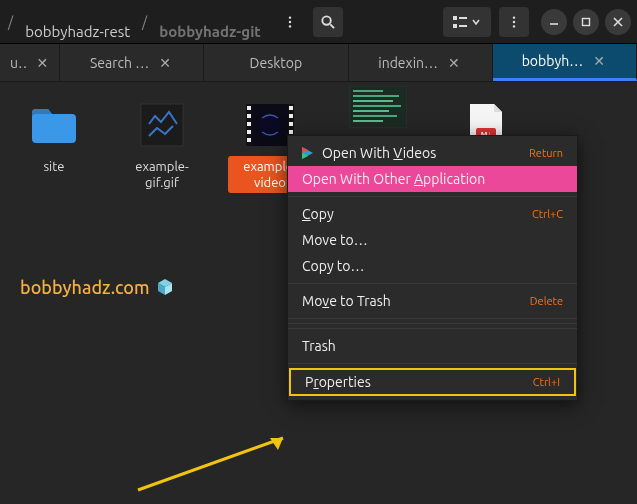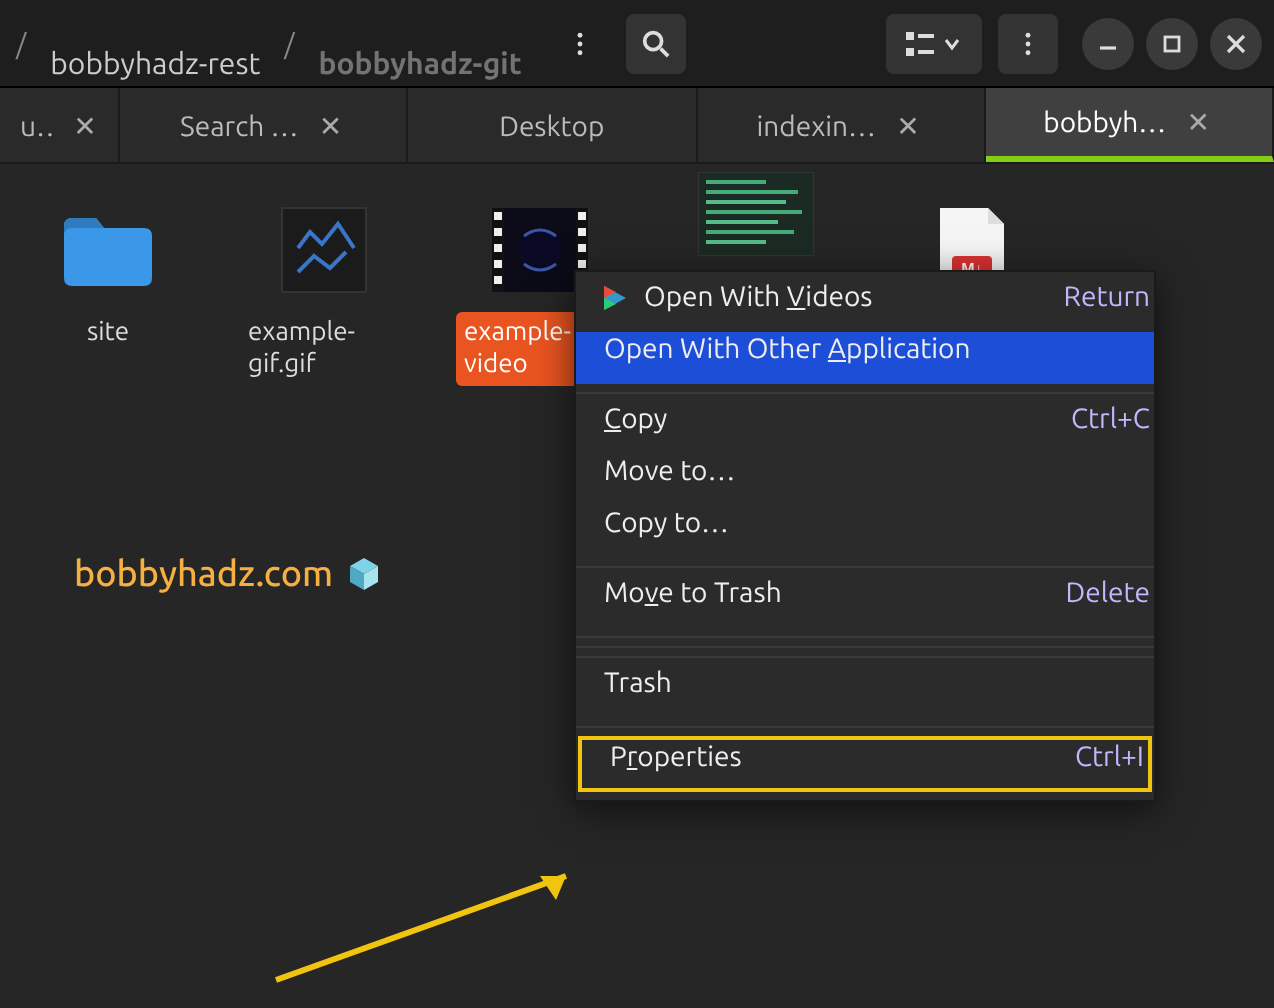--- a/index.html
+++ b/index.html
@@ -74,22 +74,22 @@
     gap: 8px;
     color: #bbb;
     font-size: 14px;
     border-right: 1px solid #1a1a1a;
     padding: 0 10px;
     position: relative;
     min-width: 0;
   }
   .tab.active {
     color: #fff;
-    border-bottom: 3px solid #84cc16;
-    background: #404040;
+    border-bottom: 3px solid #3b82f6;
+    background: #0c4a6e;
   }
   .tab .close {
     font-size: 14px; color: #aaa;
     width: 16px; text-align: center;
   }
   .tab-label { overflow: hidden; text-overflow: ellipsis; white-space: nowrap; }
   .file-area {
     position: relative;
     padding: 18px 12px;
     height: calc(100% - 82px);
@@ -104,35 +104,35 @@
     display: flex;
     flex-direction: column;
     align-items: center;
     gap: 6px;
   }
   .file .icon-box {
     width: 50px; height: 50px;
     display: flex; align-items: center; justify-content: center;
   }
   .file .label {
-    text-align: left;
+    text-align: center;
     font-size: 13px;
     color: #ddd;
     line-height: 1.25;
     padding: 2px 4px;
     border-radius: 3px;
     word-break: break-word;
   }
   .file.selected .label {
     background: #e95420;
     color: #fff;
   }
   .watermark {
     position: absolute;
-    left: 37px;
+    left: 20px;
     top: 195px;
     color: #f5b041;
     font-size: 18px;
     font-weight: 500;
     display: flex;
     align-items: center;
     gap: 6px;
   }
   .context-menu {
     position: absolute;
@@ -141,37 +141,37 @@
     width: 291px;
     background: #2b2b2b;
     border: 1px solid #1a1a1a;
     box-shadow: 0 4px 18px rgba(0,0,0,0.6);
     padding: 4px 0;
     z-index: 50;
   }
   .menu-item {
     height: 26px;
     display: flex;
-    align-items: flex-start;
-    padding: 0 2px 0 14px;
+    align-items: center;
+    padding: 0 14px 0 14px;
     color: #eee;
     font-size: 14px;
     position: relative;
   }
   .menu-item.with-icon { padding-left: 10px; }
   .menu-item .mi-icon {
     width: 18px; height: 18px; margin-right: 6px;
     display: flex; align-items: center; justify-content: center;
   }
   .menu-item .accel {
     margin-left: auto;
-    color: #c4b5fd;
-    font-size: 14px;
-  }
-  .menu-item.hover { background: #1d4ed8; }
+    color: #f97316;
+    font-size: 11px;
+  }
+  .menu-item.hover { background: #ec4899; }
   .menu-sep {
     height: 1px;
     background: #3a3a3a;
     margin: 4px 0;
   }
   .menu-item.highlight {
     border: 2px solid #f1c40f;
     height: 28px;
     margin: 0 1px;
   }

